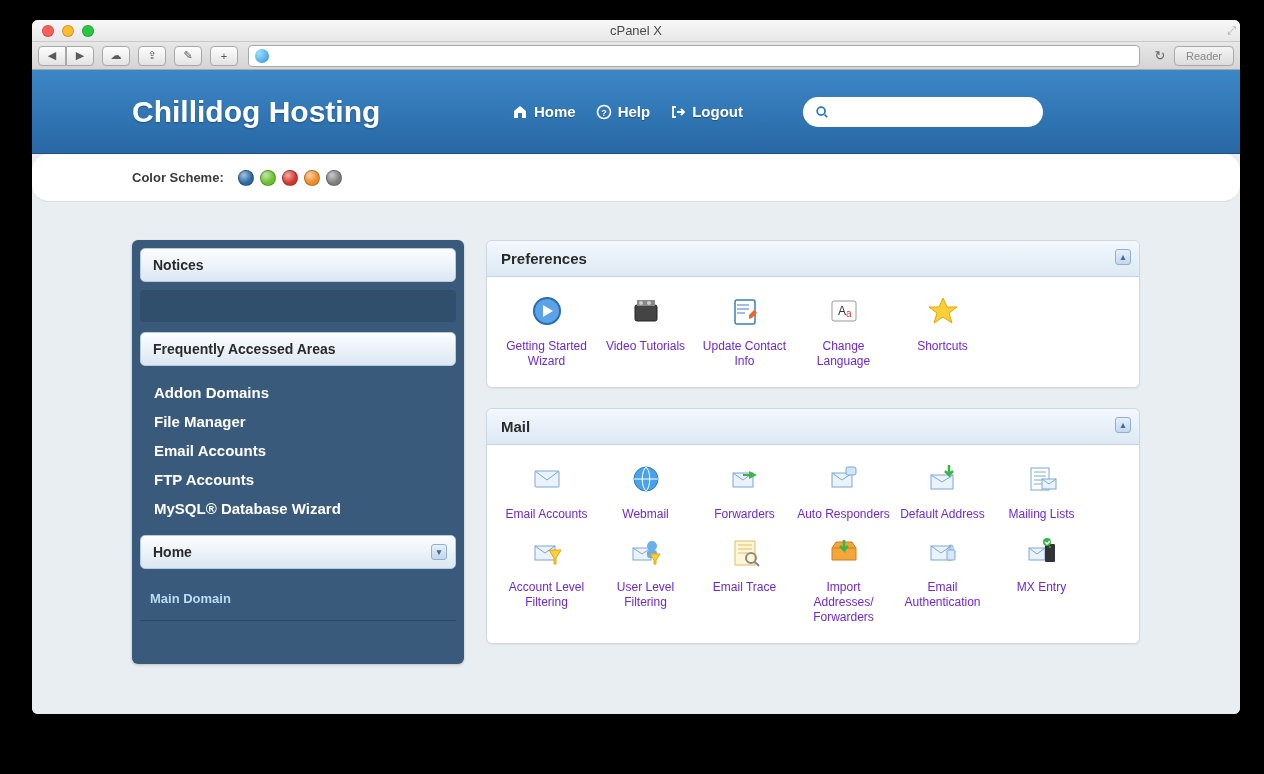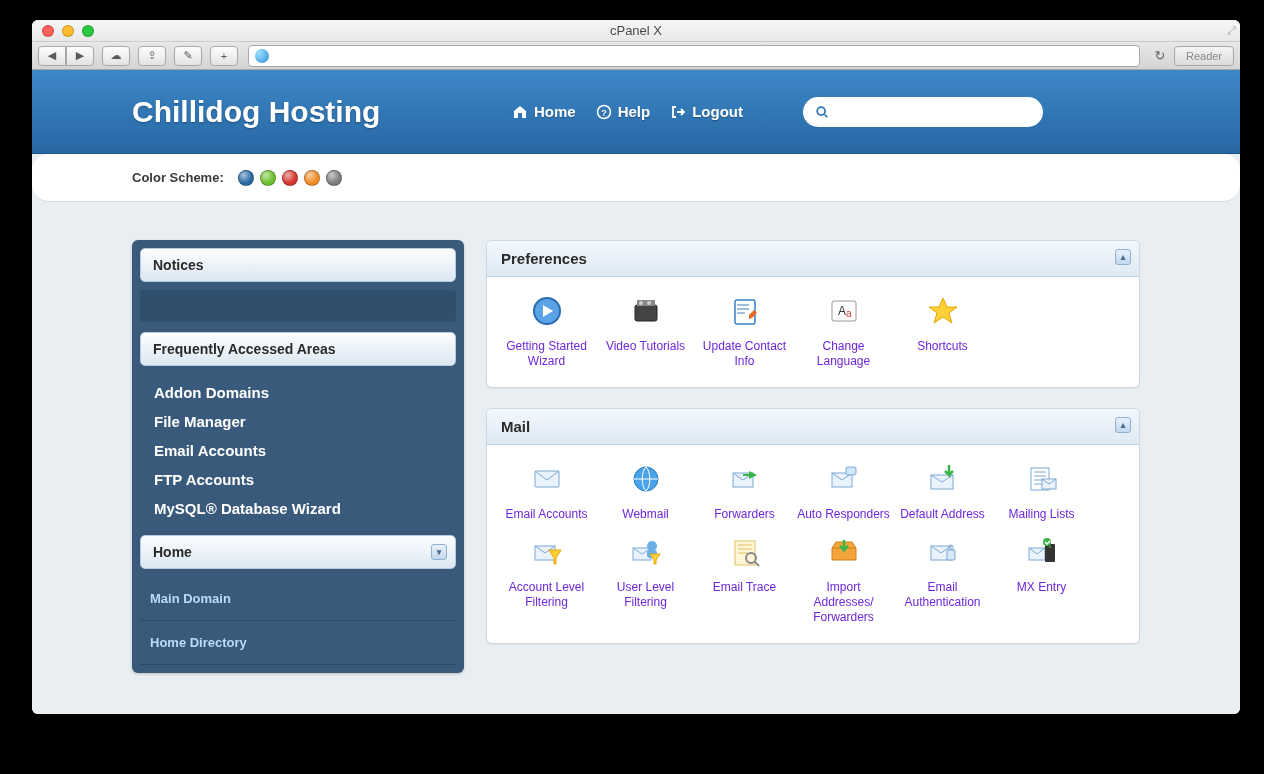--- a/index.html
+++ b/index.html
@@ -157,21 +157,20 @@
             <div class="sb-link">Email Accounts</div>
             <div class="sb-link">FTP Accounts</div>
             <div class="sb-link">MySQL® Database Wizard</div>
           </div>
         <div class="sb-head">
           <span>Home</span>
           <span class="sb-collapse">▾</span>
         </div>
         <div id="stats-list">
             <div class="sb-stat-item">Main Domain</div>
-            <div class="sb-stat-item">Home Directory</div>
           </div>
       </div>
 
       <div class="content">
 
         <div class="panel">
           <div class="panel-head">
             <span>Preferences</span>
             <span class="sb-collapse">▴</span>
           </div>

